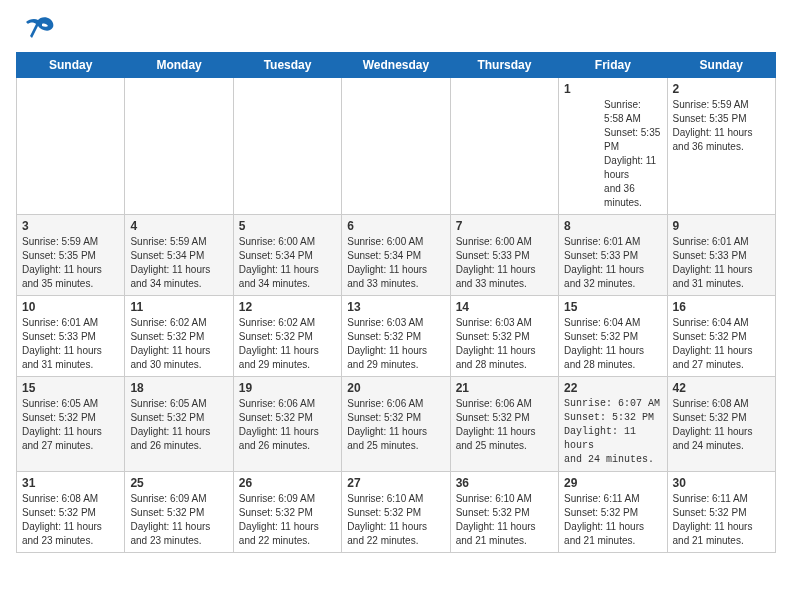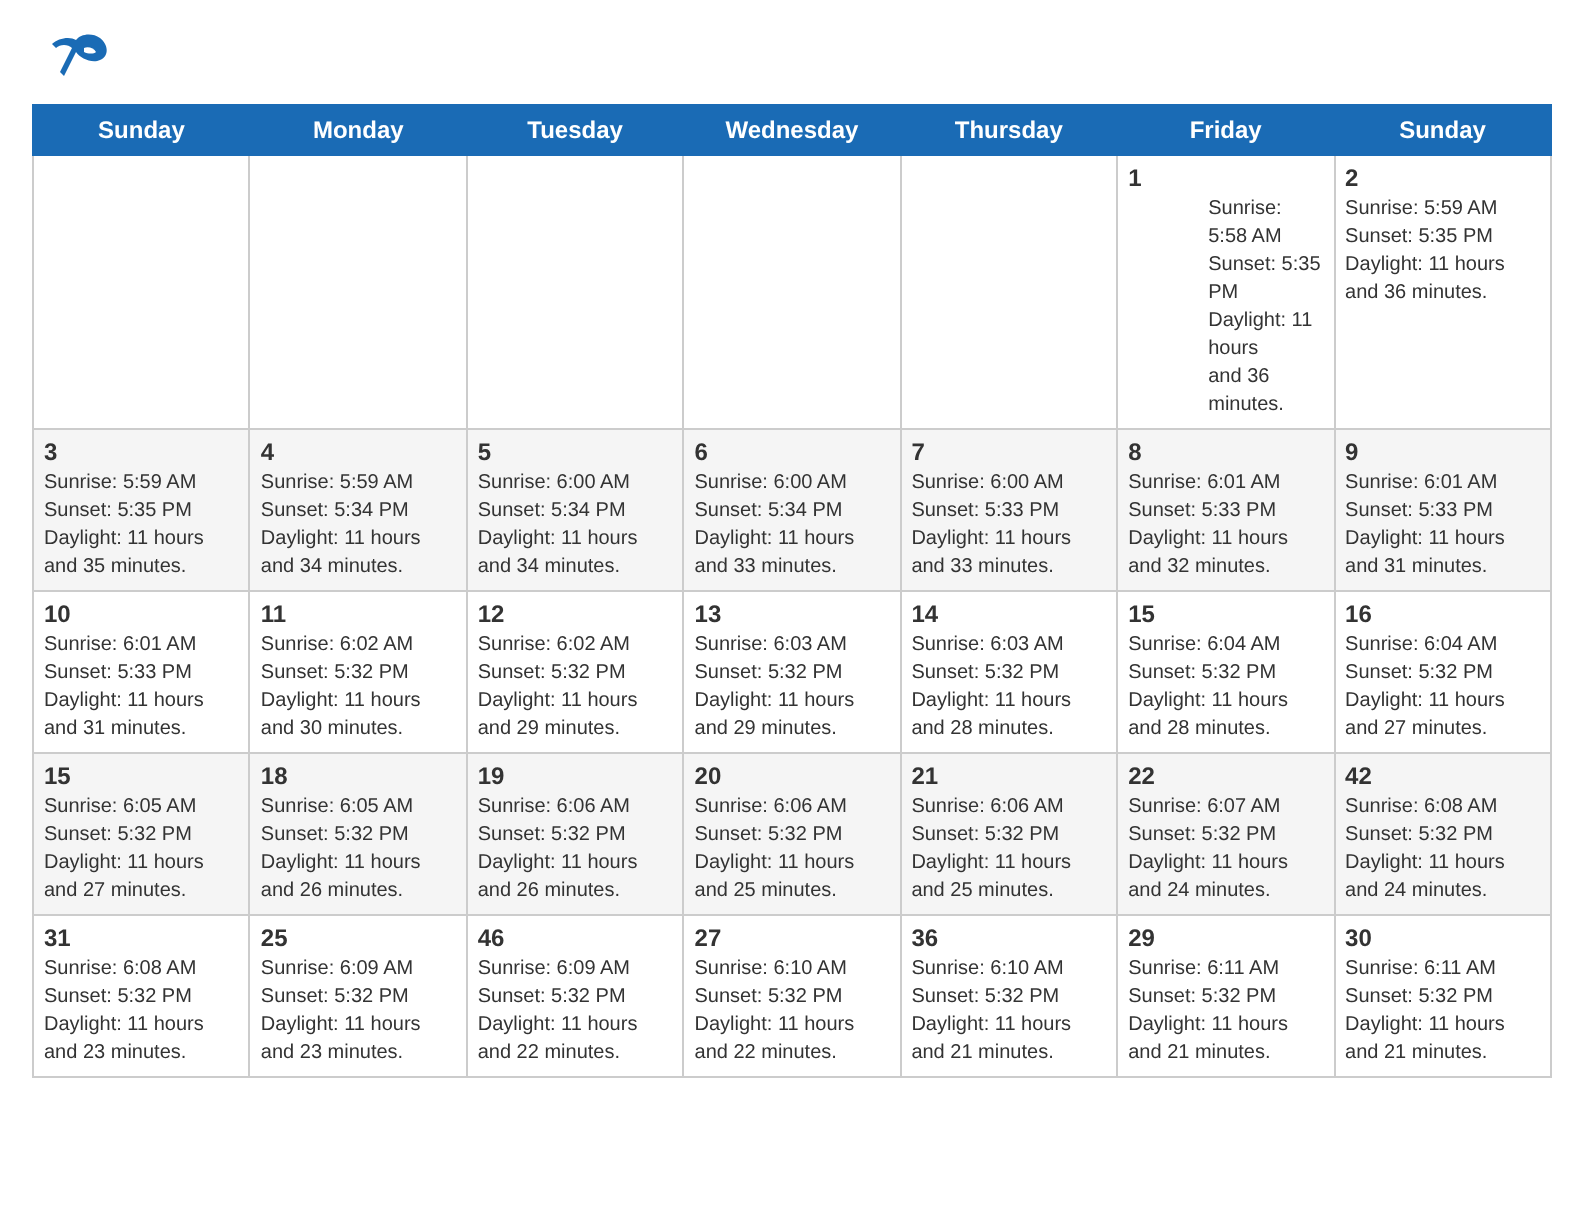--- a/index.html
+++ b/index.html
@@ -265,21 +265,21 @@
         </td>
         <td>
           <span class="day-number">21</span>
           <div class="day-info" style="white-space: pre-line;">Sunrise: 6:06 AM
 Sunset: 5:32 PM
 Daylight: 11 hours
 and 25 minutes.</div>
         </td>
         <td>
           <span class="day-number">22</span>
-          <div class="day-info" style="white-space: pre-line;">Sunrise: 6:07 AM
+          <div class="day-info" style="white-space: pre-line; font-family: Liberation Mono, monospace;">Sunrise: 6:07 AM
 Sunset: 5:32 PM
 Daylight: 11 hours
 and 24 minutes.</div>
         </td>
         <td>
           <span class="day-number">42</span>
           <div class="day-info" style="white-space: pre-line;">Sunrise: 6:08 AM
 Sunset: 5:32 PM
 Daylight: 11 hours
 and 24 minutes.</div>
@@ -294,21 +294,21 @@
 and 23 minutes.</div>
         </td>
         <td>
           <span class="day-number">25</span>
           <div class="day-info" style="white-space: pre-line;">Sunrise: 6:09 AM
 Sunset: 5:32 PM
 Daylight: 11 hours
 and 23 minutes.</div>
         </td>
         <td>
-          <span class="day-number">46</span>
+          <span class="day-number">26</span>
           <div class="day-info" style="white-space: pre-line;">Sunrise: 6:09 AM
 Sunset: 5:32 PM
 Daylight: 11 hours
 and 22 minutes.</div>
         </td>
         <td>
           <span class="day-number">27</span>
           <div class="day-info" style="white-space: pre-line;">Sunrise: 6:10 AM
 Sunset: 5:32 PM
 Daylight: 11 hours

